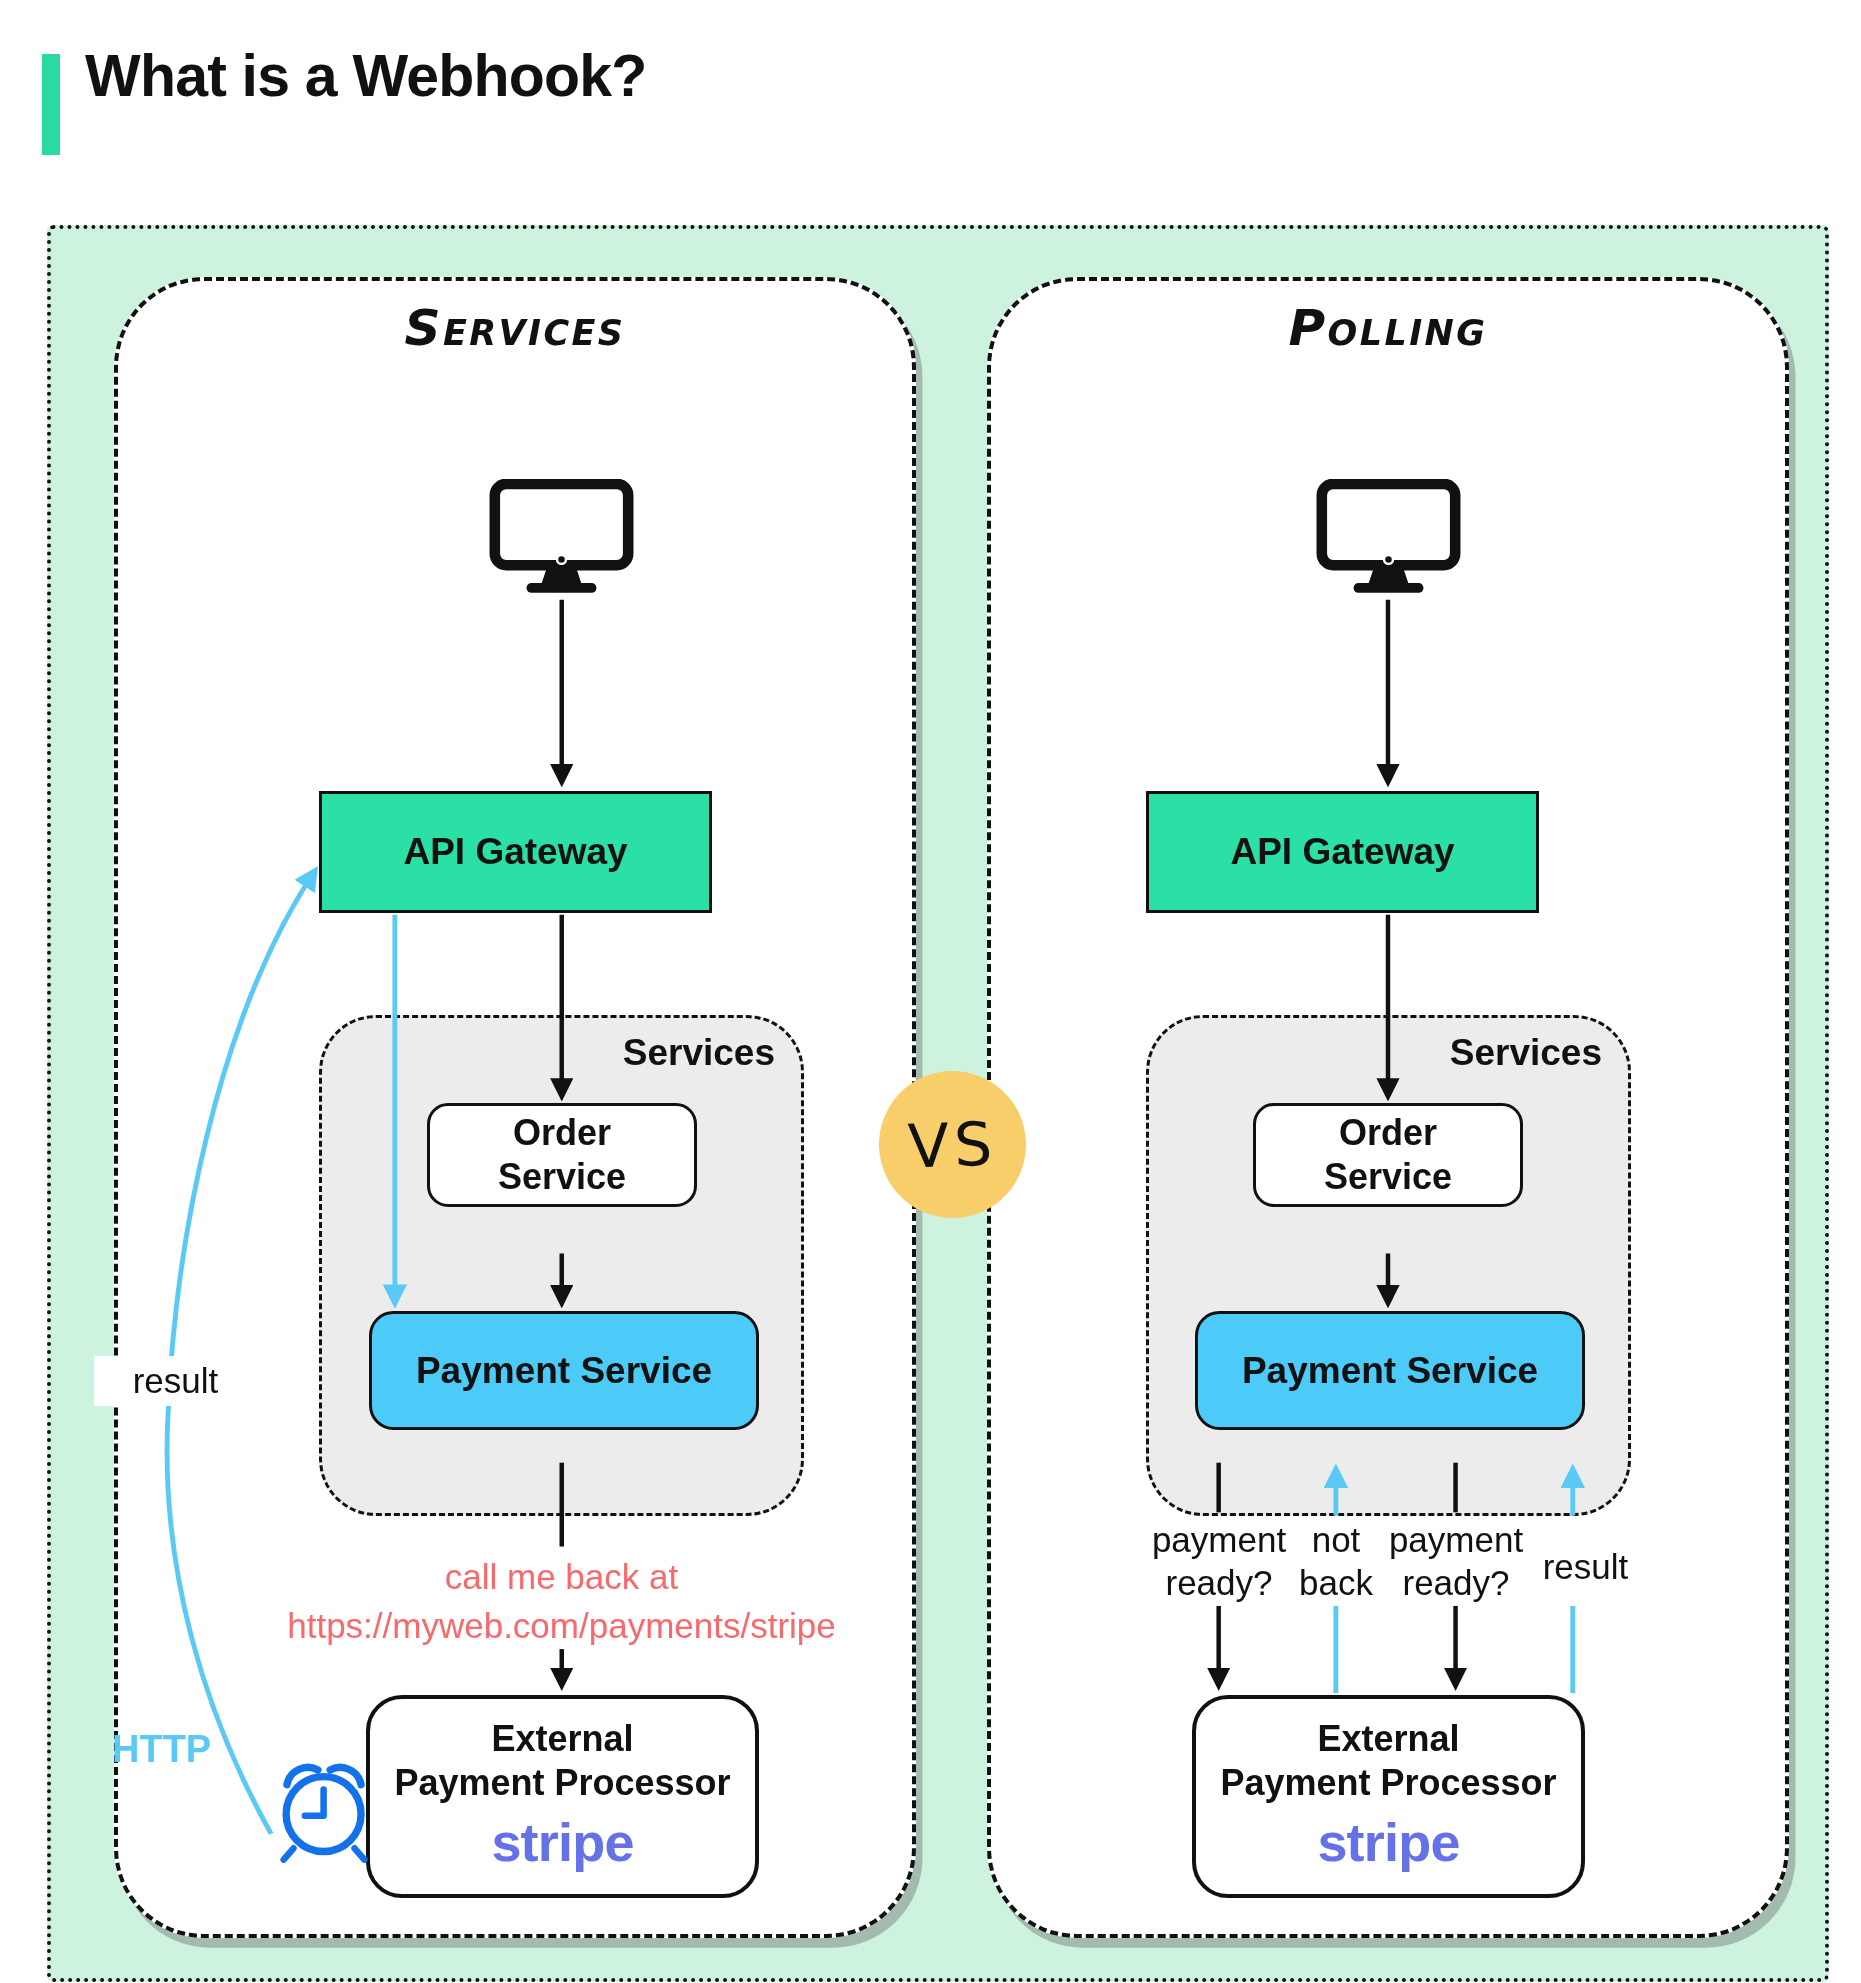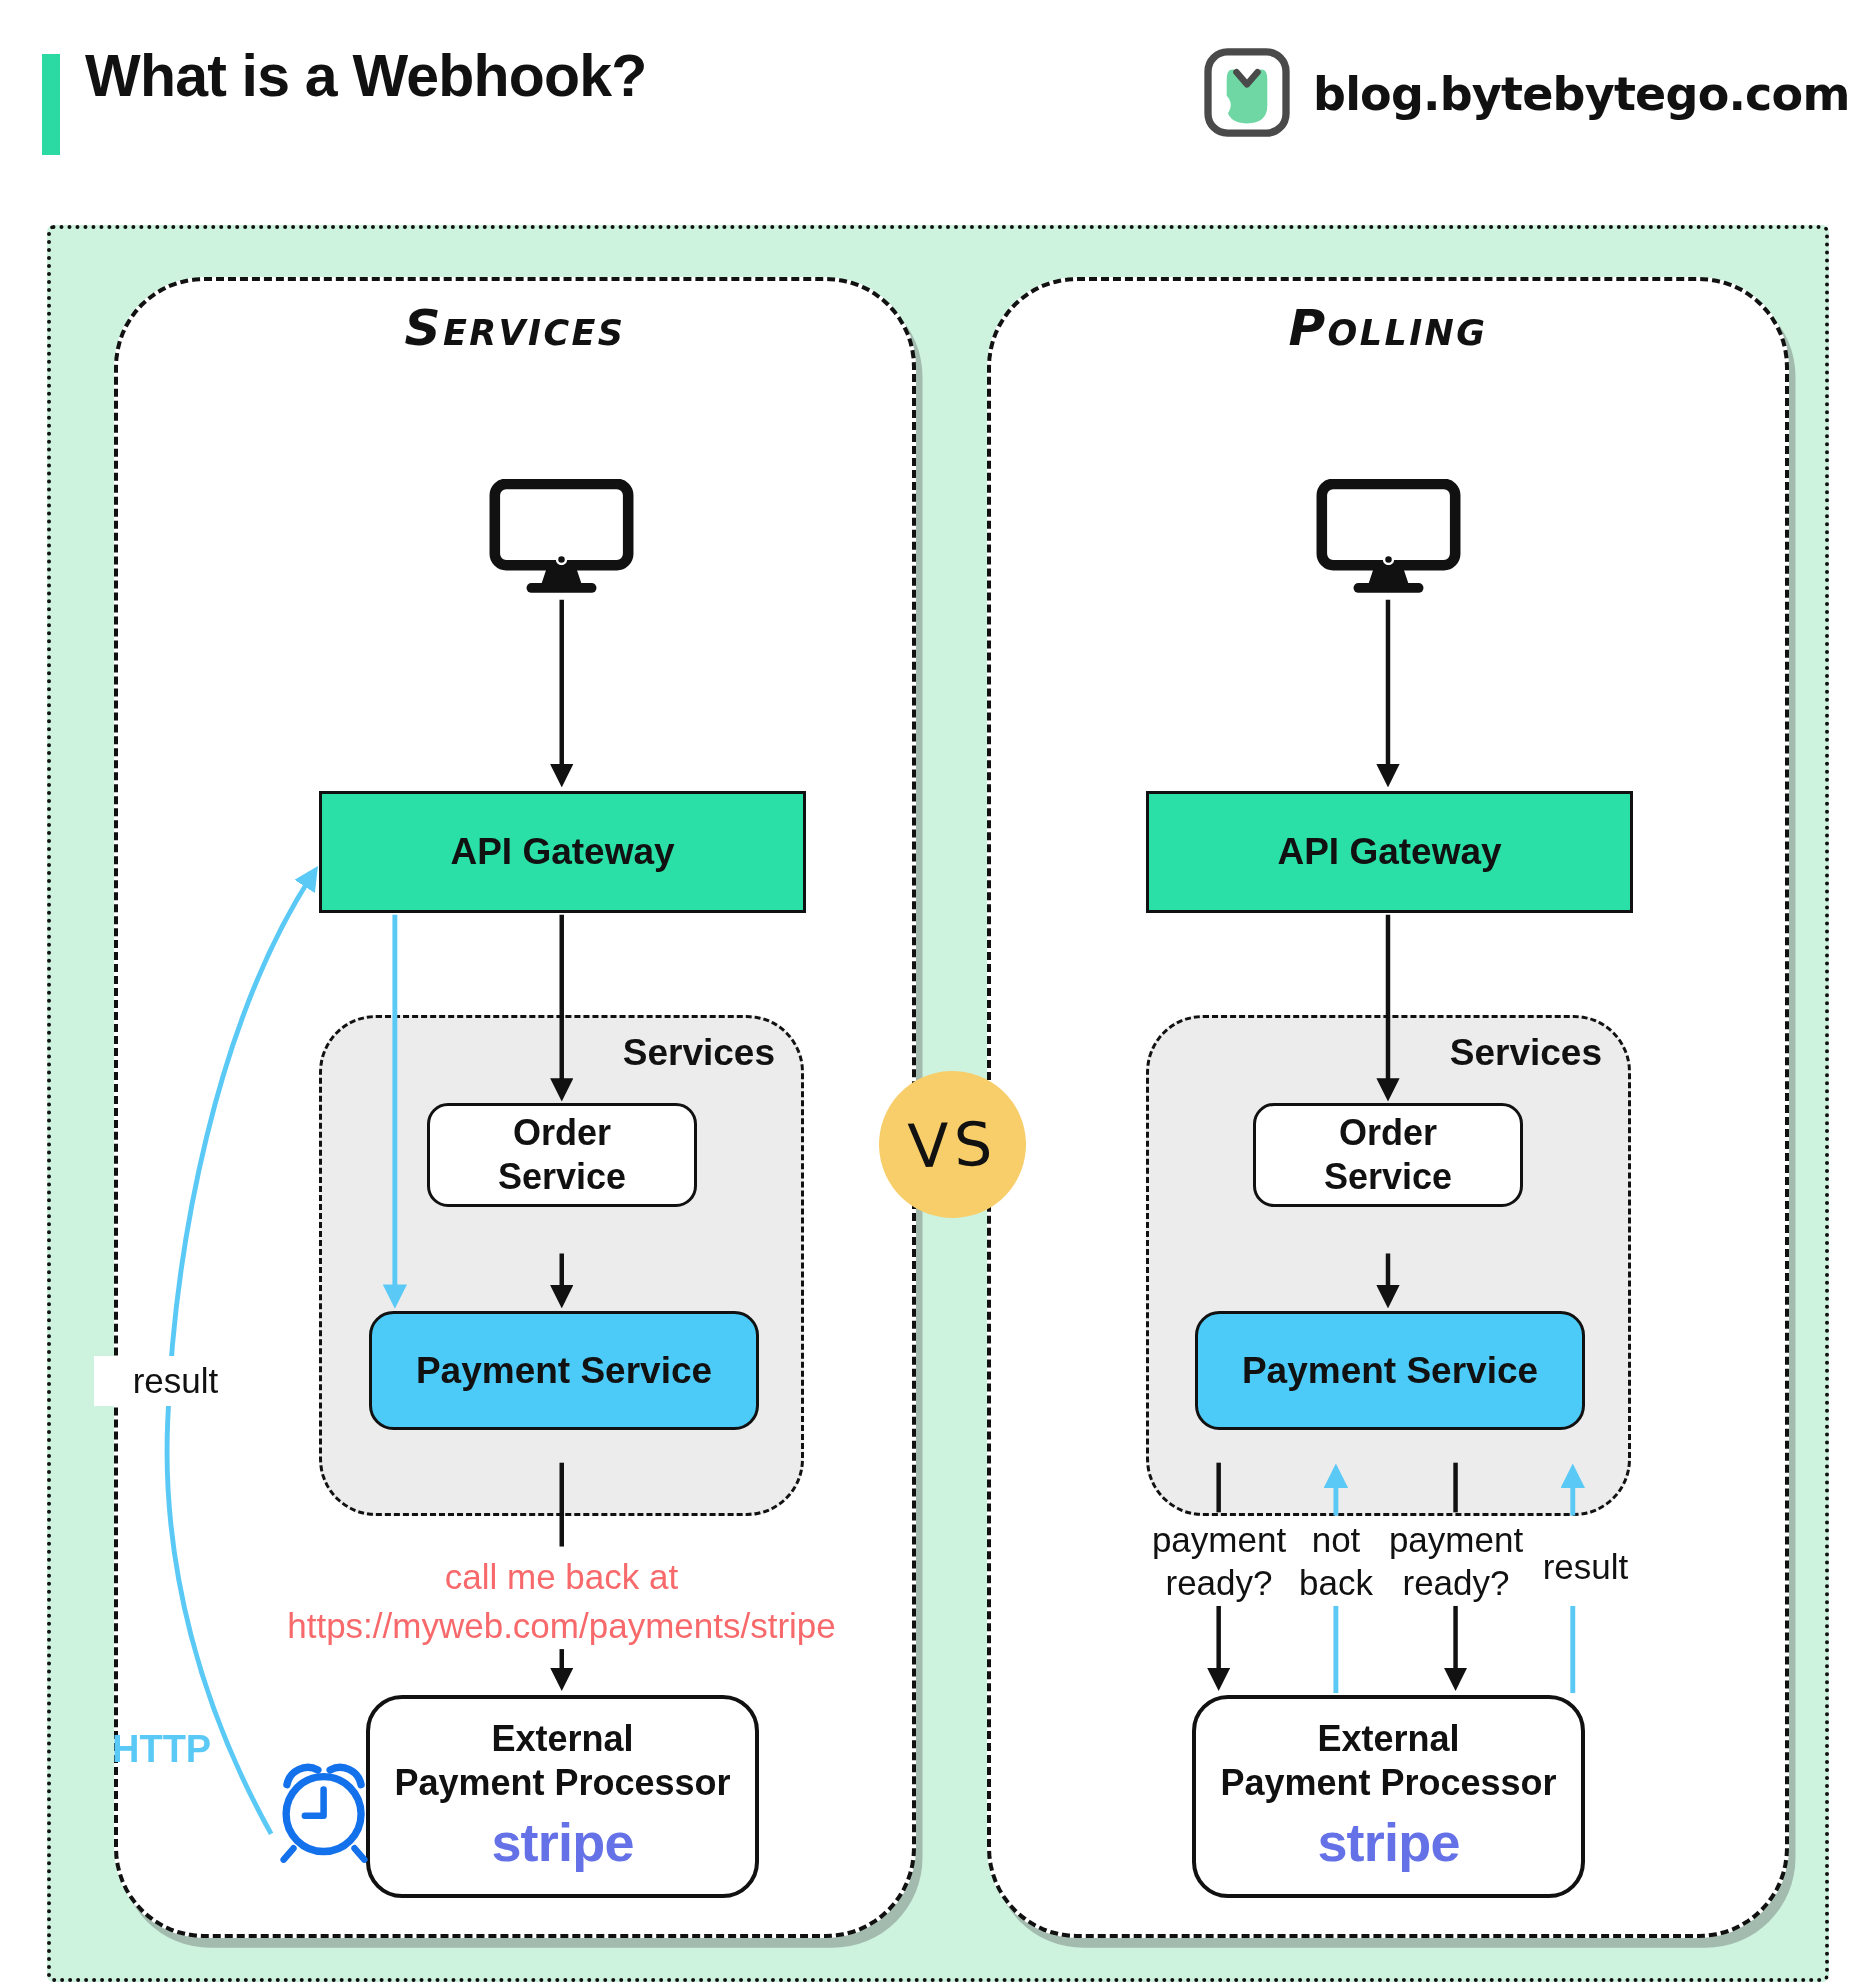--- a/index.html
+++ b/index.html
@@ -24,21 +24,21 @@
     background:var(--mint);border:4.9px dotted var(--ink);border-radius:6.5px;}
   .panel{position:absolute;top:269px;width:802px;height:1661px;background:#ffffff;
     border:4.1px dashed var(--ink);border-radius:90px;box-shadow:6.5px 9.8px 0 var(--panel-shadow);}
   .panel-title{position:absolute;top:291px;width:802px;text-align:center;
     font-family:"DejaVu Sans",sans-serif;font-size:50px;font-weight:bold;font-style:italic;
     font-variant:small-caps;letter-spacing:2.4px;}
 
   
   .node{position:absolute;display:flex;flex-direction:column;align-items:center;justify-content:center;
     text-align:center;border:3.3px solid var(--ink);background:#fff;font-weight:bold;line-height:1.22;}
-  .gateway{width:487px;height:122px;background:var(--teal);font-size:37px;align-items:center;}
+  .gateway{width:393px;height:122px;background:var(--teal);font-size:37px;align-items:center;}
   .services{position:absolute;width:485px;height:501px;background:var(--services-gray);
     border:3.3px dashed var(--ink);border-radius:57px;}
   .services-label{position:absolute;width:456px;text-align:right;font-size:37px;font-weight:bold;}
   .order{width:270px;height:104px;border-radius:21px;font-size:36px;}
   .payment{width:390px;height:119px;background:var(--payment-blue);border-radius:24.4px;font-size:37px;}
   .external{width:393px;height:203px;border-radius:36px;border-width:4.1px;font-size:36px;}
   .brand-stripe{font-size:54px;font-weight:bold;color:var(--stripe-purple);margin-top:4.9px;letter-spacing:-0.8px;}
 
   
   .note{position:absolute;left:236px;top:1544px;width:651px;text-align:center;
@@ -56,31 +56,20 @@
   .ln-k{stroke:var(--ink);stroke-width:5.5;fill:none;}
   .ln-b{stroke:var(--arrow-blue);stroke-width:6;fill:none;}
 </style>
 </head>
 <body>
 
 <div class="canvas">
 
   <div class="accent-bar"></div>
   <h1 class="page-title">What is a Webhook?</h1>
-  <div class="brand">
-    <span>
-      <svg width="90" height="91" viewBox="0 0 110 112">
-        <rect x="7" y="6" width="96" height="100" rx="24" fill="#fff" stroke="var(--logo-gray)" stroke-width="9"></rect>
-        <path d="M30 40 Q30 24 42 29 L55 46 L68 29 Q80 24 80 40 L80 72 Q80 94 55 94 Q30 94 30 72 Z" fill="var(--logo-green)"></path>
-        <path d="M42 31 L55 46 L68 31" fill="none" stroke="var(--logo-gray)" stroke-width="8" stroke-linecap="round" stroke-linejoin="round"></path>
-        <path d="M28 58 Q42 70 28 86 Z" fill="#fff"></path>
-      </svg>
-    </span>
-    <span class="brand-site">blog.bytebytego.com</span>
-  </div>
 
   <div class="outer-panel"></div>
 
   <div class="panel" style="left:114px;"></div>
   <div class="panel" style="left:987px;"></div>
   <div class="panel-title" style="left:114px;">Services</div>
   <div class="panel-title" style="left:987px;">Polling</div>
 
   <div class="services" style="left:319px;top:1007px;"></div>
   <div class="services-label" style="left:319px;top:1024px;">Services</div>

